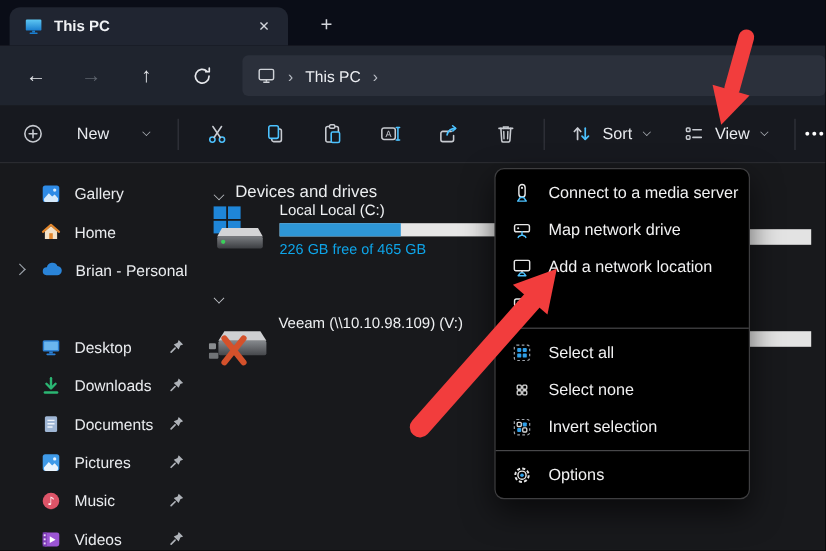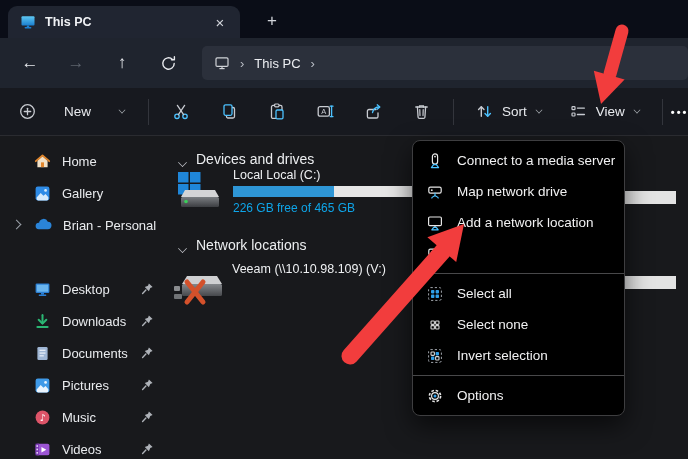--- a/index.html
+++ b/index.html
@@ -204,36 +204,36 @@
       <span class="caret"></span>
     </div>
     <span class="cmd-sep"></span>
     <span class="cmd-more">•••</span>
   </div>
 
   <aside class="sidebar">
     <div class="side-row">
       <span>
         <svg width="17" height="17" viewBox="0 0 16 16">
+          <rect x="1.5" y="1.5" width="13" height="13" rx="2" fill="#2e8be6"></rect>
+          <circle cx="10.9" cy="5.1" r="1.3" fill="#d5eafb"></circle>
+          <path d="M2.5 11.8 6.3 7.6l2.6 2.6 2-1.7 2.6 3v1.5a1.5 1.5 0 0 1-1.5 1.5H4a1.5 1.5 0 0 1-1.5-1.5z" fill="#d5eafb"></path>
+        </svg>
+      </span>
+      <span>Gallery</span>
+    </div>
+    <div class="side-row">
+      <span>
+        <svg width="17" height="17" viewBox="0 0 16 16">
           <path d="M3.2 7.2 8 3.1l4.8 4.1v6.1H3.2z" fill="#f3e2c8"></path>
           <path d="M1.7 7.7 8 2.2l6.3 5.5" fill="none" stroke="#e2862c" stroke-width="1.7" stroke-linecap="round" stroke-linejoin="round"></path>
           <rect x="6.6" y="8.8" width="2.8" height="4.5" fill="#e2862c"></rect>
         </svg>
       </span>
       <span>Home</span>
-    </div>
-    <div class="side-row">
-      <span>
-        <svg width="17" height="17" viewBox="0 0 16 16">
-          <rect x="1.5" y="1.5" width="13" height="13" rx="2" fill="#2e8be6"></rect>
-          <circle cx="10.9" cy="5.1" r="1.3" fill="#d5eafb"></circle>
-          <path d="M2.5 11.8 6.3 7.6l2.6 2.6 2-1.7 2.6 3v1.5a1.5 1.5 0 0 1-1.5 1.5H4a1.5 1.5 0 0 1-1.5-1.5z" fill="#d5eafb"></path>
-        </svg>
-      </span>
-      <span>Gallery</span>
     </div>
     <div class="side-row">
       <span class="expander"></span>
       <span>
         <svg width="18" height="18" viewBox="0 0 16 16">
           <path d="M4.2 11.8a2.9 2.9 0 0 1 .3-5.8A4.1 4.1 0 0 1 12.3 5a3.4 3.4 0 0 1-.3 6.8z" fill="#2a84d8"></path>
         </svg>
       </span>
       <span>Brian - Personal</span>
     </div>
@@ -370,21 +370,20 @@
         <span class="tile-name">Local Local (C:)</span>
         <div class="bar">
           <div class="bar-fill" style="width: 51%;"></div>
         </div>
         <span class="tile-detail">226 GB free of 465 GB</span>
       </div>
     </div>
 
     <div class="section-head" style="top:94px;">
       <span class="sec-chevron"></span>
-      <span>Network locations</span>
     </div>
 
     <div class="tile" style="left:8px;top:125px;">
       <span style="margin-top:4px;">
         <svg width="50" height="42" viewBox="0 0 50 42">
           <rect x="0" y="20" width="6" height="5" rx="1" fill="#8a8d90"></rect>
           <rect x="0" y="28" width="8" height="5" rx="1" fill="#707376"></rect>
           <polygon points="13,10 43,10 48,18 8,18" fill="#cfd0d2"></polygon>
           <defs>
               <linearGradient id="nfront" x1="0" y1="0" x2="0" y2="1">

